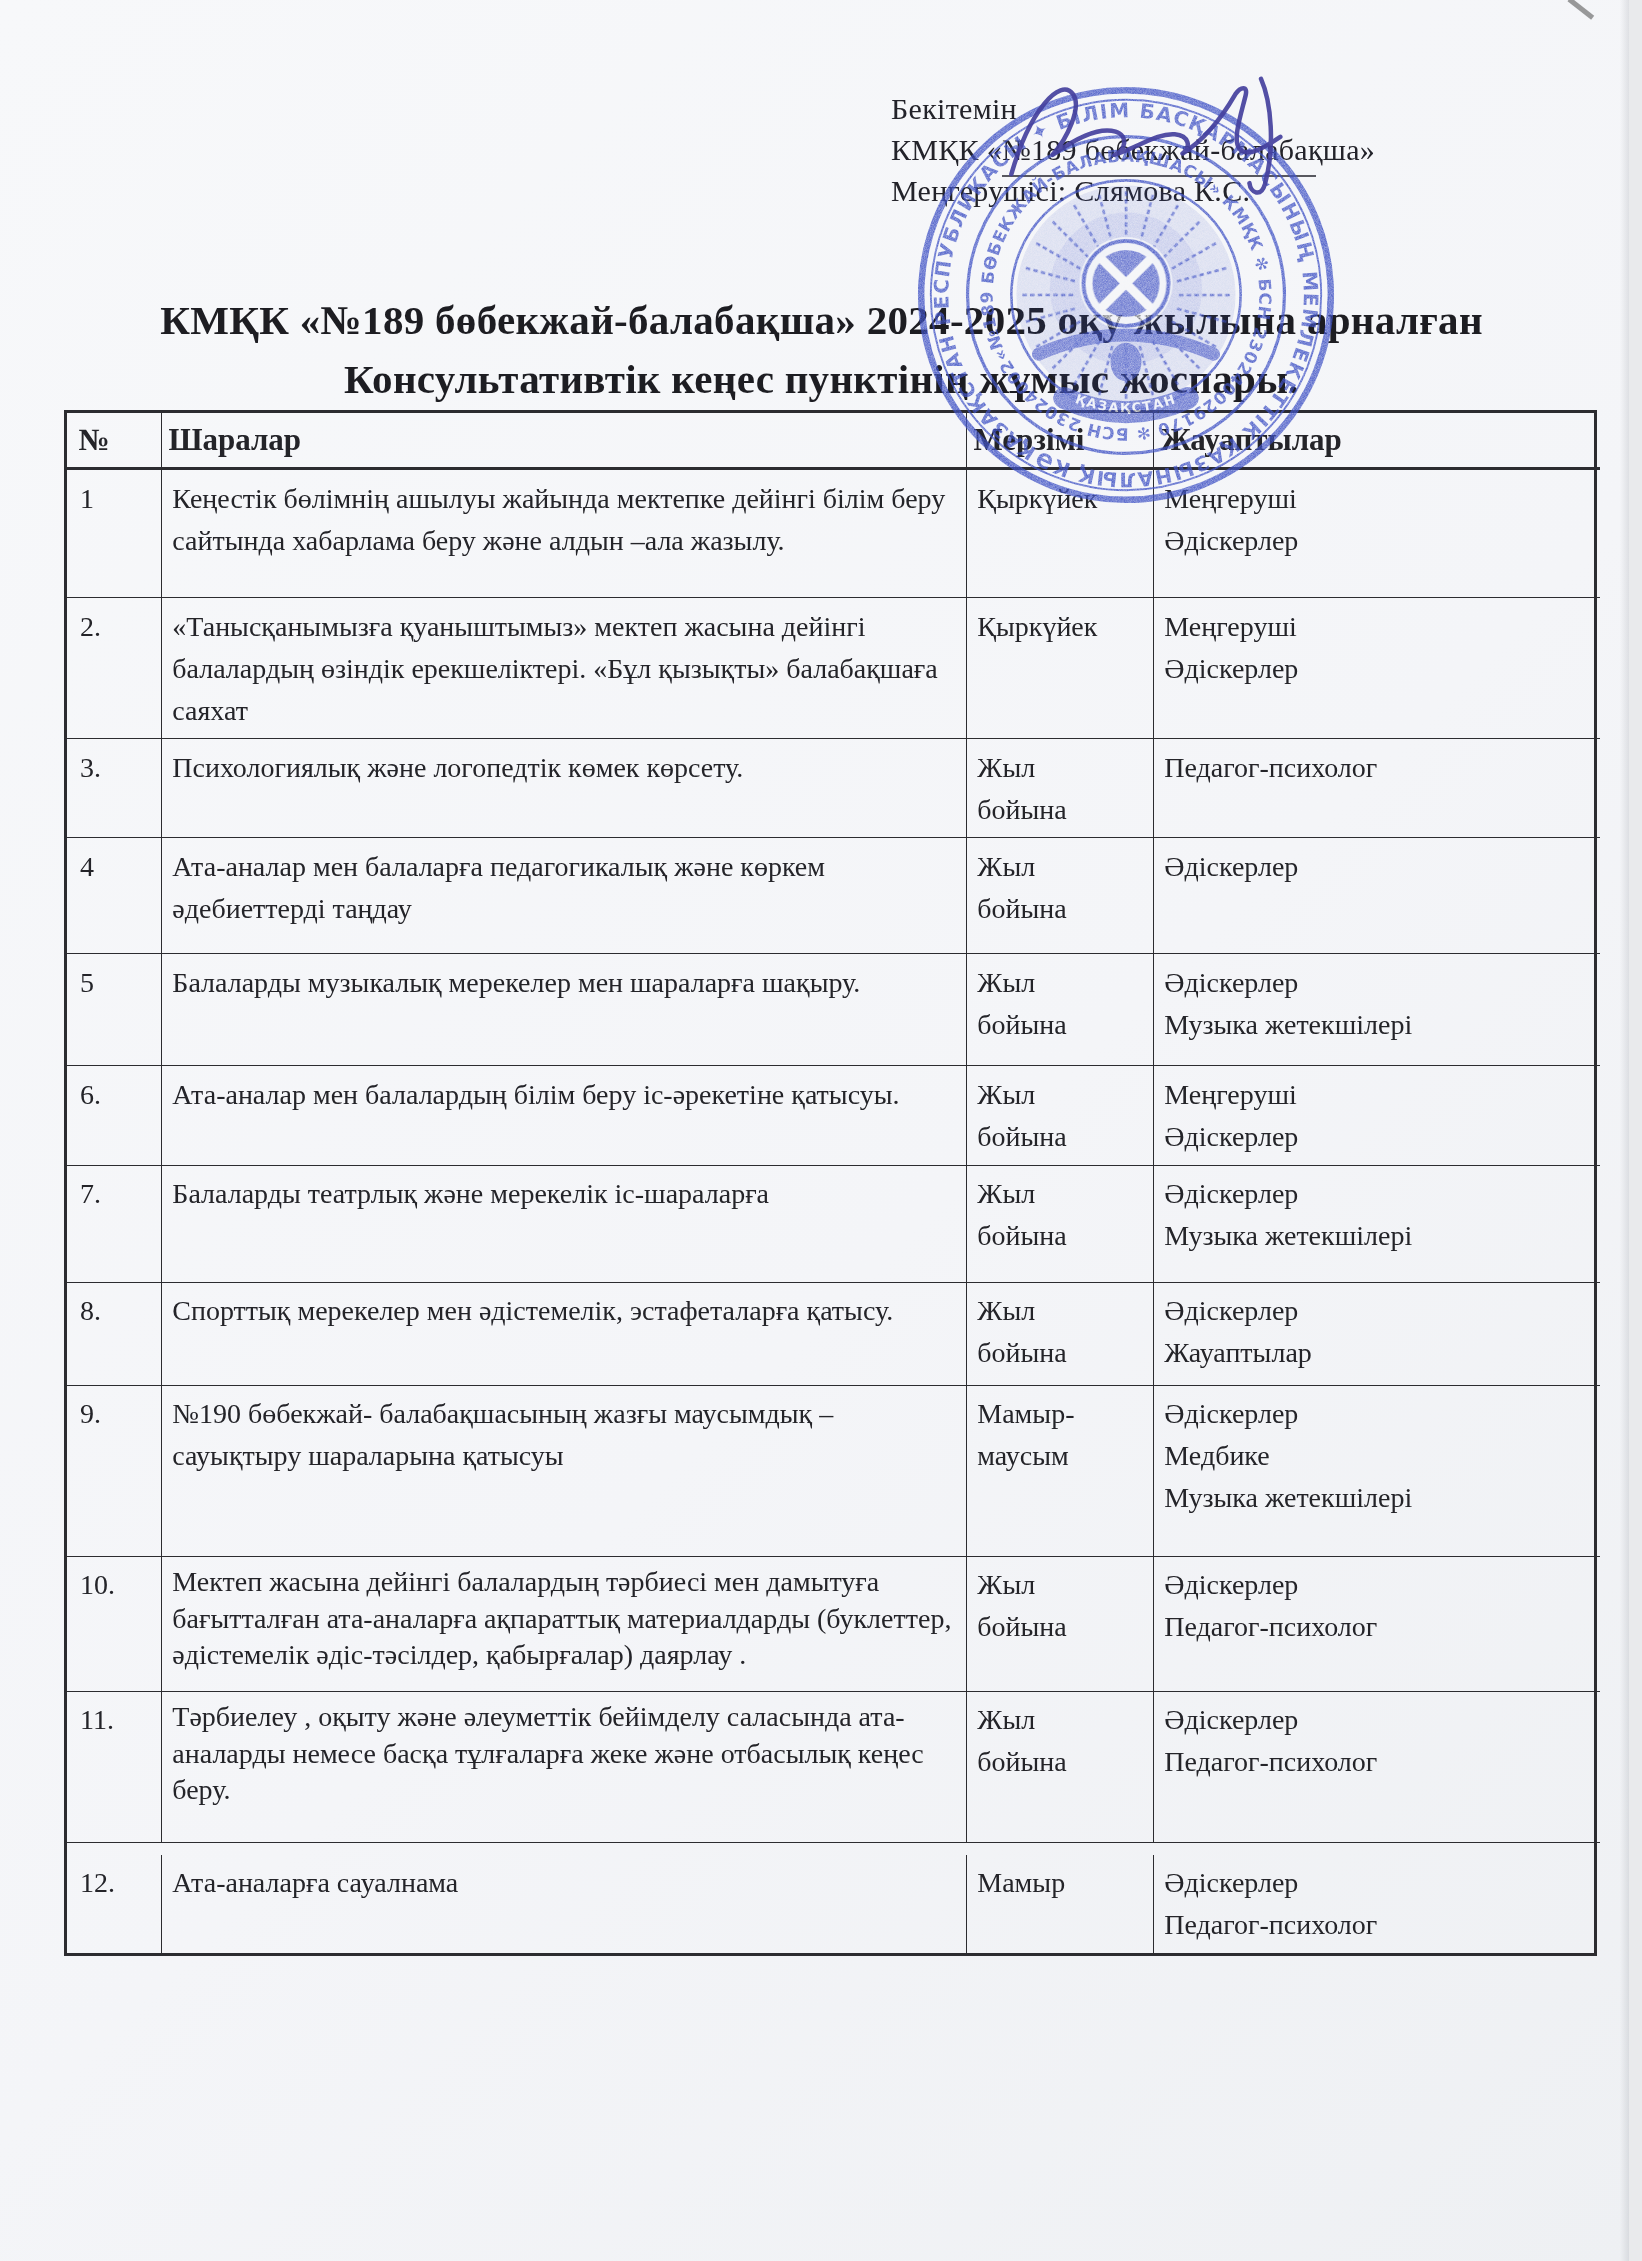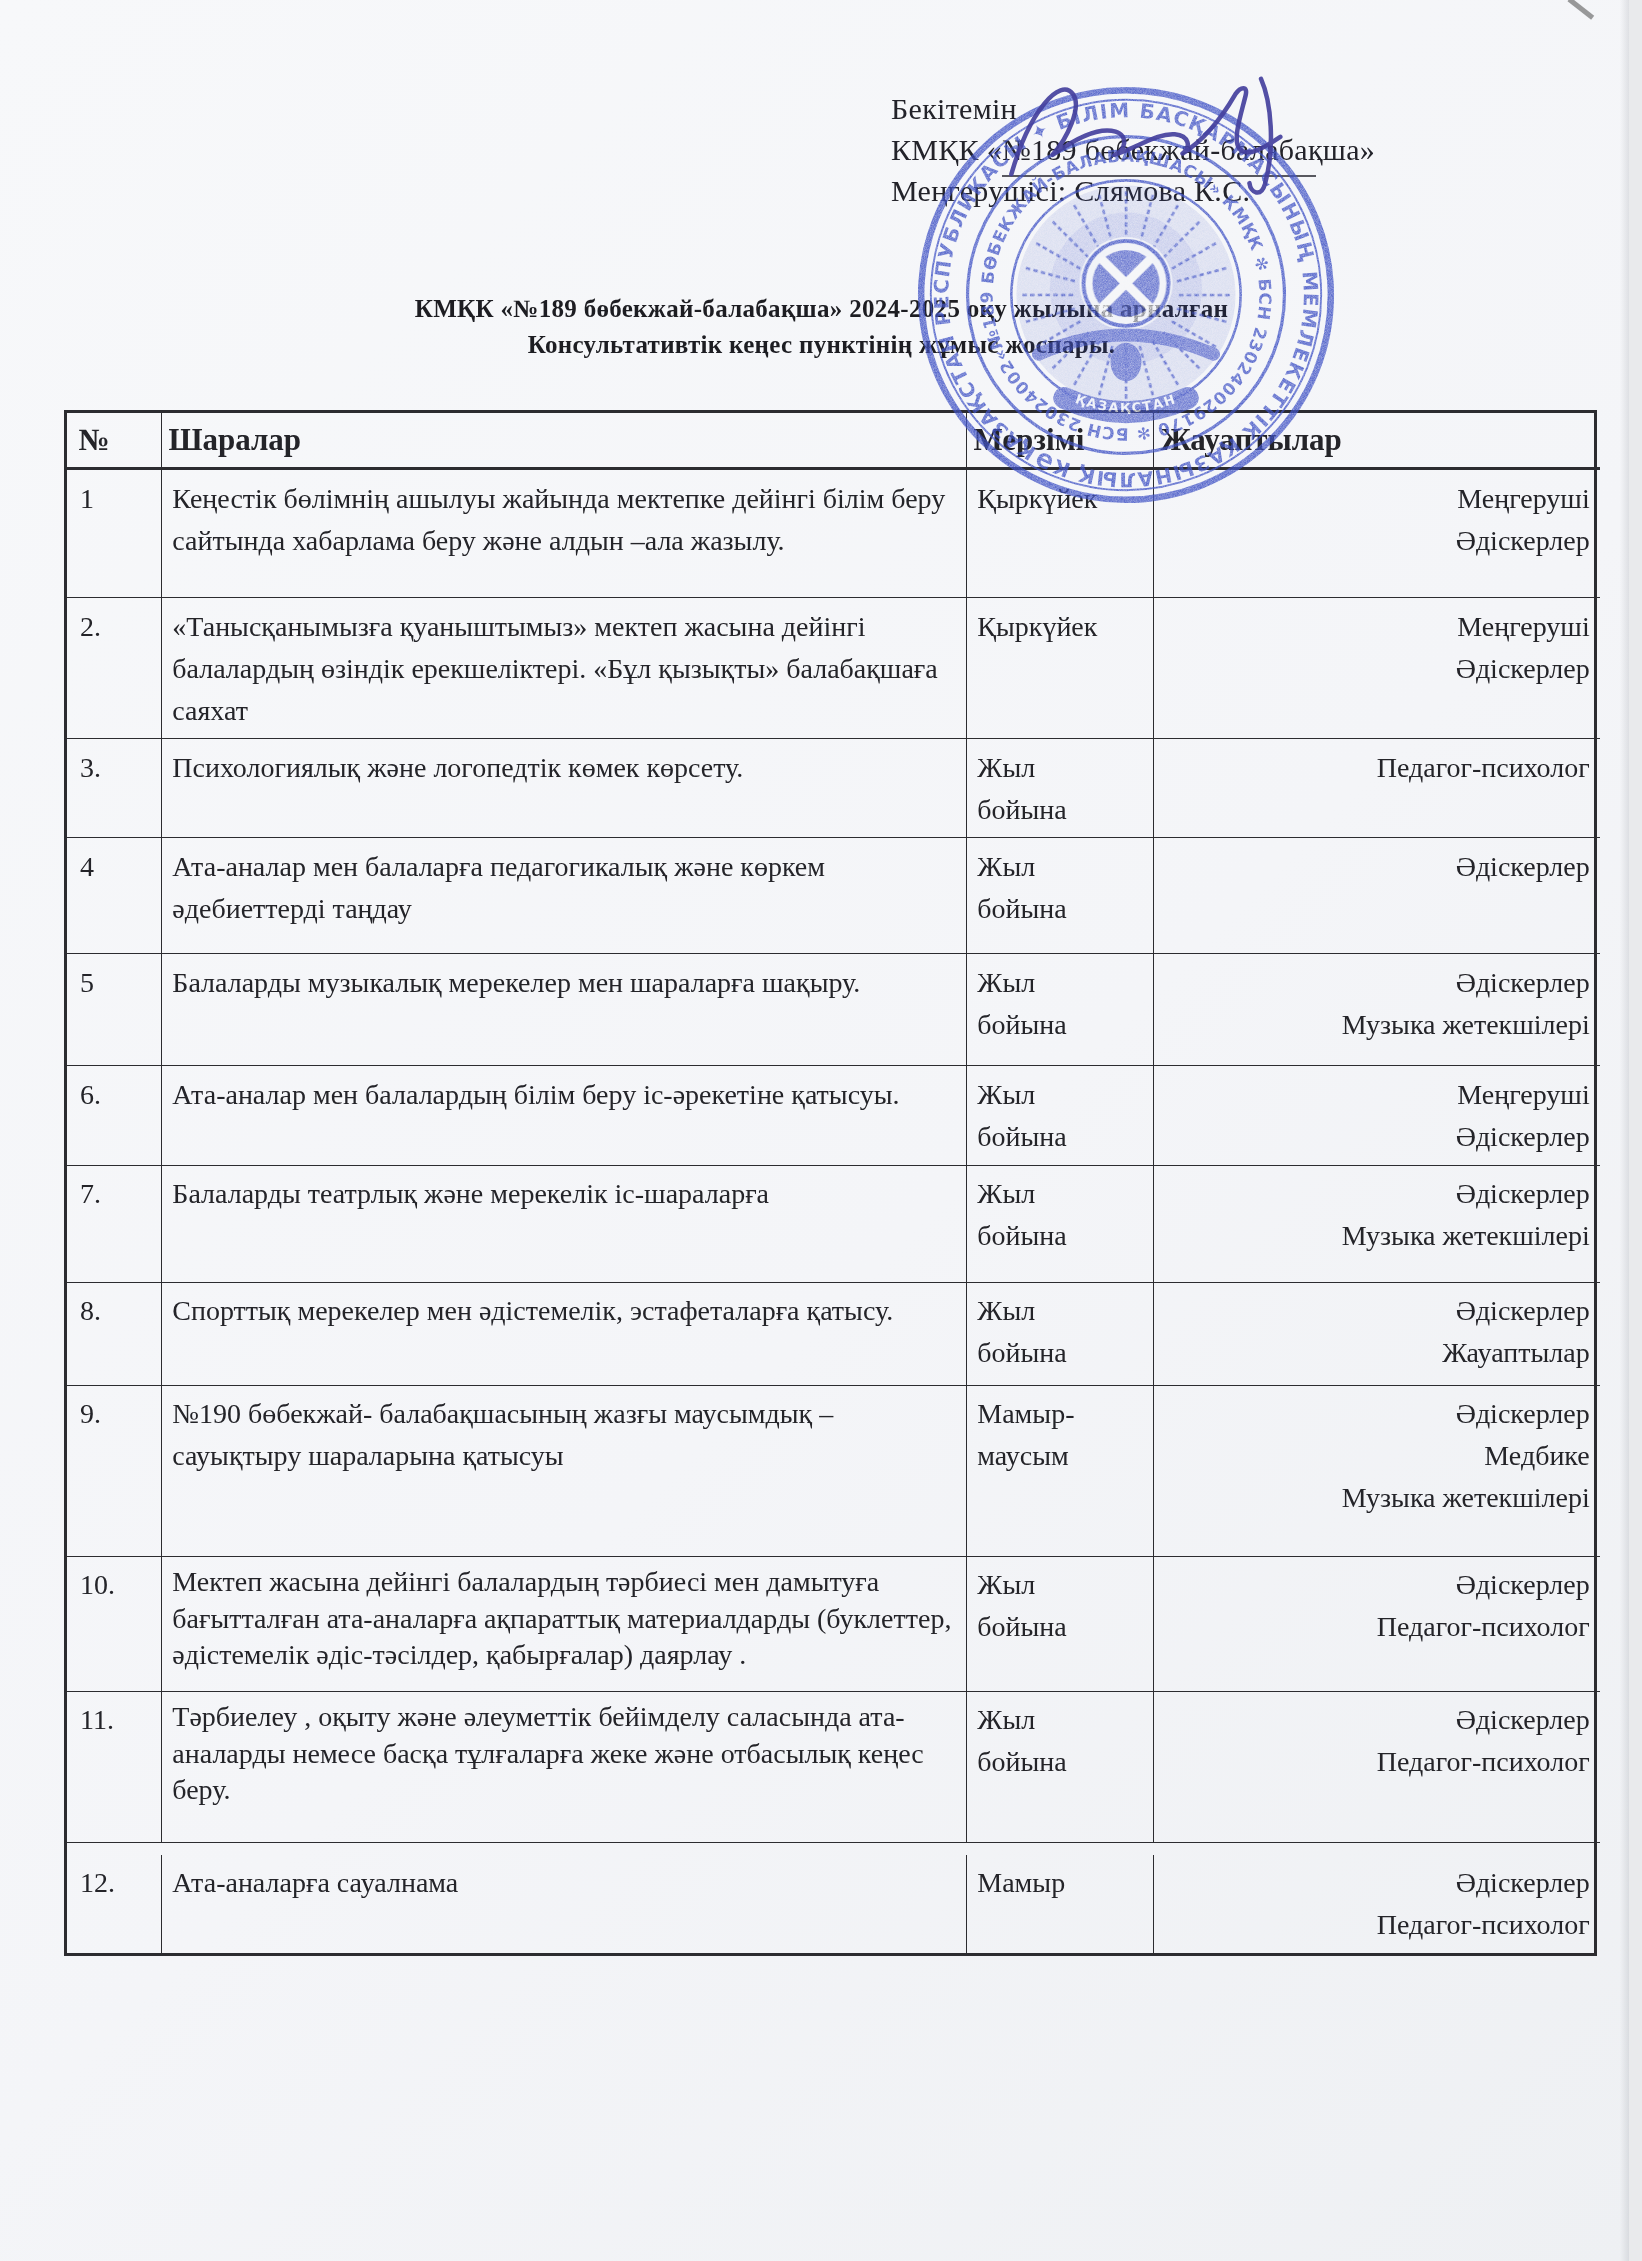--- a/index.html
+++ b/index.html
@@ -30,42 +30,42 @@
   }
   .sig-underline {
     position:absolute; left:1002px; top:175px; width:314px; height:0;
     border-top:2.6px solid #3c3c44; opacity:.85;
   }
   .signature { position:absolute; left:984px; top:57px; width:361px; height:148px; z-index:6; }
 
   
   .title {
     position:absolute; left:0; top:291px; width:1643px;
-    text-align:center; font-weight:bold; font-size:25px; line-height:1.44;
+    text-align:center; font-weight:bold; font-size:41px; line-height:1.44;
     color:#1d1d22; letter-spacing:0.3px;
   }
 
   
   .stamp { position:absolute; left:907px; top:76px; width:438px; height:438px; z-index:5; opacity:.86; }
 
   
   .table {
     position:absolute; left:64px; top:410px; width:1533px;
     display:grid; grid-template-columns:95px 805px 187px 446px;
     border:3.2px solid #2c2c30;
     background:transparent;
     z-index:2;
   }
   .cell {
     border-right:1.9px solid #2c2c30;
     border-bottom:1.9px solid #2c2c30;
     padding:7.7px 10.3px 6.4px 10.3px;
     font-size:28px; line-height:1.5; color:#242429;
   }
-  .cell:nth-child(4n) { border-right:none;text-align:right; }
+  .cell:nth-child(4n) { border-right:none; }
   .cell.head {
     font-weight:bold; font-size:31px; text-align:left;
     padding:3.9px 6.4px; min-height:43px; border-bottom:3.9px solid #2c2c30;
   }
   .cell.head.first { text-align:left; padding-left:11.6px; }
   .cell.num { padding-left:13px; }
   .cell.term div, .cell.resp div { display:block; }
   
   .table > .cell:nth-child(5)  { min-height:128px; }
   .table > .cell:nth-child(9)  { min-height:104px; }

